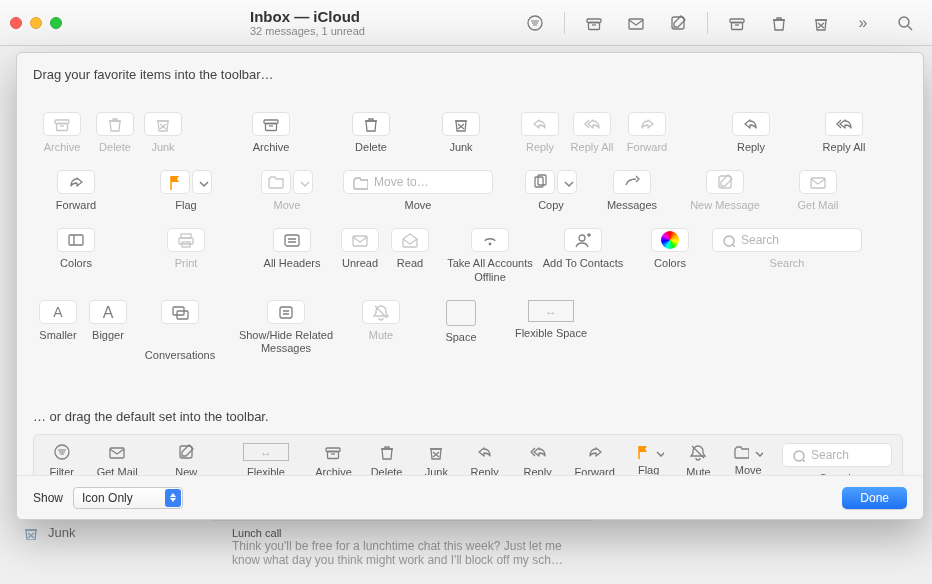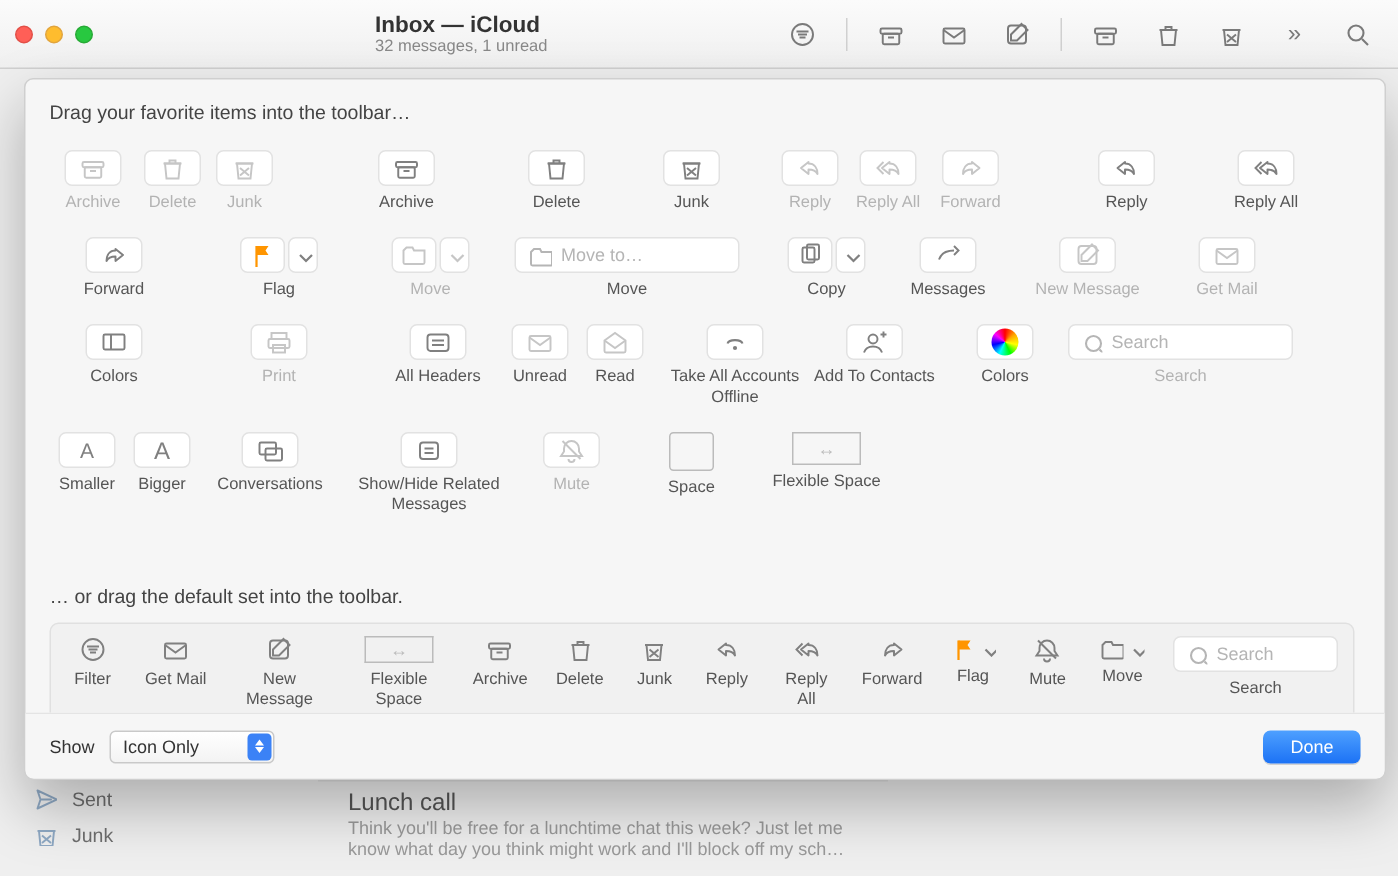--- a/index.html
+++ b/index.html
@@ -62,40 +62,40 @@
     padding-left:22px;
   }
   .sidebar .row{ display:flex; align-items:center; gap:10px; padding:4px 0;}
   .msg-preview{
     position:absolute; left:212px; top:520px; width:380px;
     border-top:1px solid #e0e0e0;
     padding:6px 20px;
     color:#999;
     font-size:12px;
   }
-  .msg-title{ font-size:16px; color:#555;}
+  .msg-title{ font-size:11px; color:#555;}
   
   
   .sheet {
     position:absolute;
     left:16px; right:8px; top:52px;
     height:468px;
     background:var(--bg-win);
     border:1px solid #cfcfcf;
     border-radius:6px;
     box-shadow: 0 18px 40px rgba(0,0,0,0.28);
     display:flex;
     flex-direction:column;
   }
   .sheet-body {
     flex:1;
     overflow:hidden;
     padding:14px 16px 0 16px;
   }
-  .instr { font-size:13px; color:#444; margin-bottom:18px;}
+  .instr { font-size:13px; color:#444; margin-bottom:30px;}
   
   .grid {
     display:flex; flex-wrap:wrap; gap:0; width:880px;
   }
   .item {
     display:flex;
     flex-direction:column;
     align-items:center;
     justify-content:flex-start;
     margin-bottom:16px;
@@ -383,26 +383,20 @@
           <svg width="18" height="18">
             <use href="#i-search"></use>
           </svg>
         </div>
     </div>
   </div>
 
   <div class="sidebar">
     <div class="row">
       <svg width="16" height="16" style="color:#8ea8c3">
-          <use href="#i-send"></use>
-        </svg>
-      <span>Sent</span>
-    </div>
-    <div class="row">
-      <svg width="16" height="16" style="color:#8ea8c3">
           <use href="#i-junk"></use>
         </svg>
       <span>Junk</span>
     </div>
   </div>
 
   <div class="msg-preview">
     <div class="msg-title">Lunch call</div>
     <div>Think you'll be free for a lunchtime chat this week? Just let me know what day you think might work and I'll block off my sch…</div>
   </div>
@@ -721,21 +715,21 @@
       <div class="item" style="width:50px; margin-right:4px;">
         <div class="chips-row">
             <div class="chip">
               <svg width="18" height="18">
                 <use href="#i-text-big"></use>
               </svg>
             </div>
           </div>
         <div class="lbl">Bigger</div>
       </div>
-      <div class="item gap-narrow" style="margin-right:8px;">
+      <div class="item gap-narrow" style="margin-right:8px;gap:20px;">
         <div class="chips-row">
             <div class="chip">
               <svg width="18" height="18">
                 <use href="#i-conv"></use>
               </svg>
             </div>
           </div>
         <div class="lbl">Conversations</div>
       </div>
       <div class="item" style="width:110px;">

